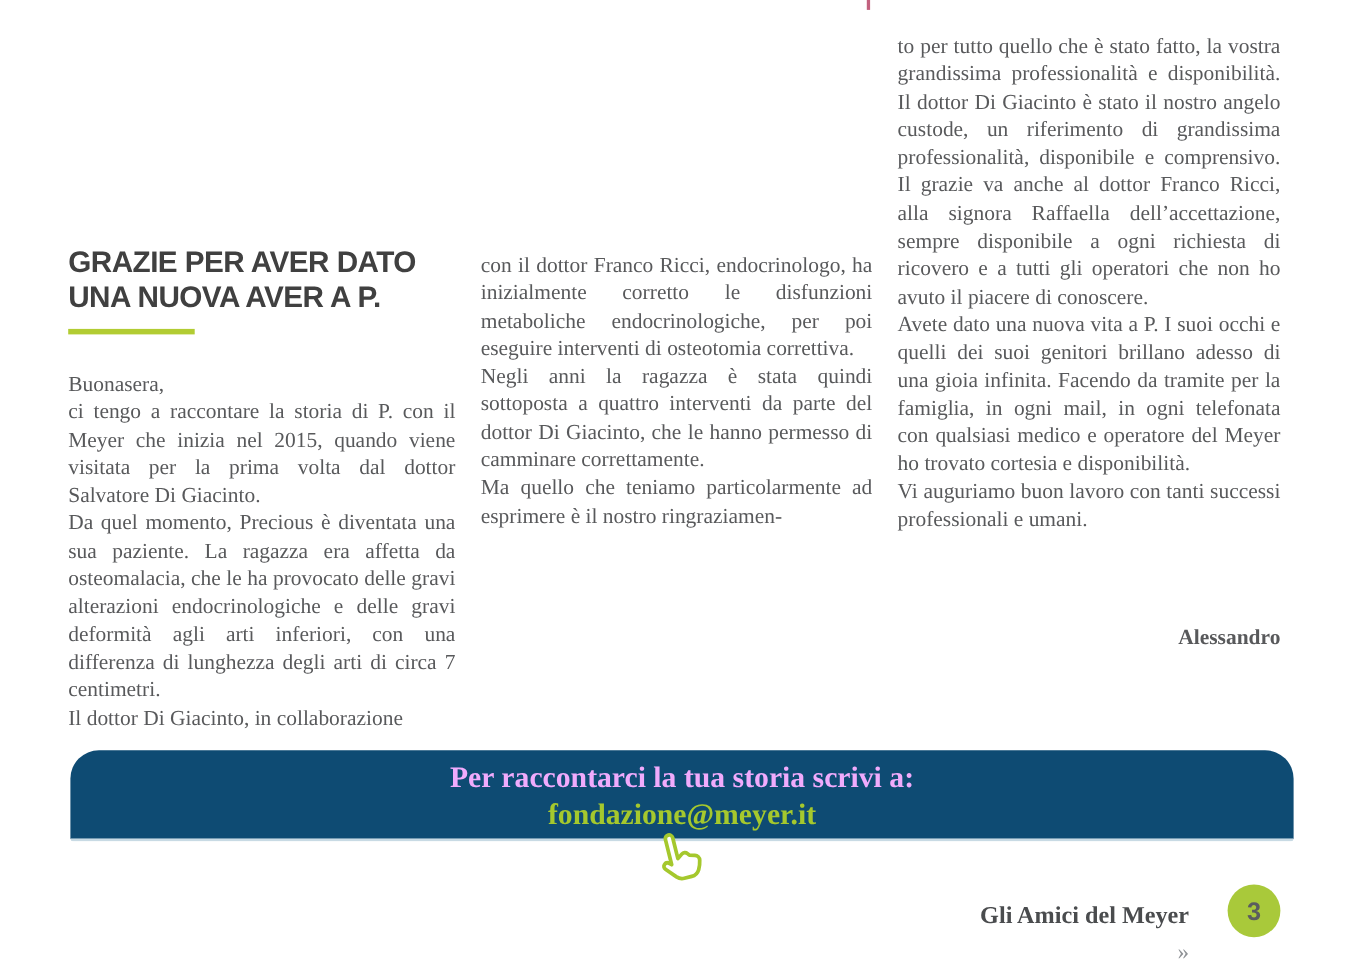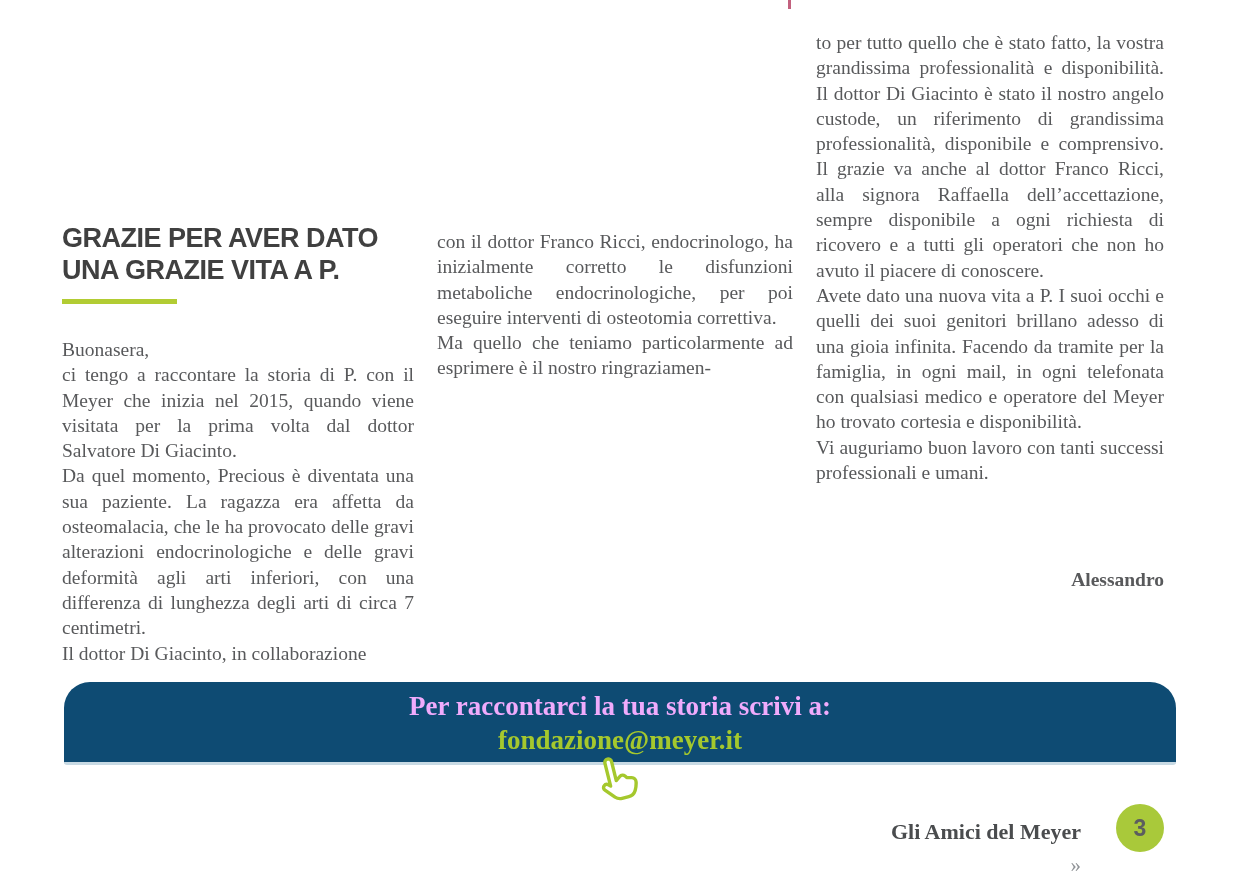--- a/index.html
+++ b/index.html
@@ -103,34 +103,35 @@
 </head>
 <body>
 
 <div class="page">
 
   <div class="crop-mark"></div>
 
   <div class="col col1">
     <h1 class="article-title">
       <span data-bind="article.title.line1">GRAZIE PER AVER DATO</span><br>
-      <span data-bind="article.title.line2">UNA GRAZIE VITA A P.</span>
+      <span data-bind="article.title.line2">UNA NUOVA AVER A P.</span>
     </h1>
     <div class="accent-rule"></div>
     <div class="body-text" data-bind-list="article.columns.0.paragraphs">
         <p>Buonasera,</p>
         <p>ci tengo a raccontare la storia di P. con il Meyer che inizia nel 2015, quando viene visitata per la prima volta dal dottor Salvatore Di Giacinto.</p>
         <p>Da quel momento, Precious è diventata una sua paziente. La ragazza era affetta da osteomalacia, che le ha provocato delle gravi alterazioni endocrinologiche e delle gravi deformità agli arti inferiori, con una differenza di lunghezza degli arti di circa 7 centimetri.</p>
         <p>Il dottor Di Giacinto, in collaborazione</p>
       </div>
   </div>
 
   <div class="col col2">
     <div data-bind-list="article.columns.1.paragraphs">
         <p>con il dottor Franco Ricci, endocrinologo, ha inizialmente corretto le disfunzioni metaboliche endocrinologiche, per poi eseguire interventi di osteotomia correttiva.</p>
+        <p>Negli anni la ragazza è stata quindi sottoposta a quattro interventi da parte del dottor Di Giacinto, che le hanno permesso di camminare correttamente.</p>
         <p>Ma quello che teniamo particolarmente ad esprimere è il nostro ringraziamen-</p>
       </div>
   </div>
 
   <div class="col col3">
     <div data-bind-list="article.columns.2.paragraphs">
         <p>to per tutto quello che è stato fatto, la vostra grandissima professionalità e disponibilità. Il dottor Di Giacinto è stato il nostro angelo custode, un riferimento di grandissima professionalità, disponibile e comprensivo. Il grazie va anche al dottor Franco Ricci, alla signora Raffaella dell’accettazione, sempre disponibile a ogni richiesta di ricovero e a tutti gli operatori che non ho avuto il piacere di conoscere.</p>
         <p>Avete dato una nuova vita a P. I suoi occhi e quelli dei suoi genitori brillano adesso di una gioia infinita. Facendo da tramite per la famiglia, in ogni mail, in ogni telefonata con qualsiasi medico e operatore del Meyer ho trovato cortesia e disponibilità.</p>
         <p>Vi auguriamo buon lavoro con tanti successi professionali e umani.</p>
       </div>

